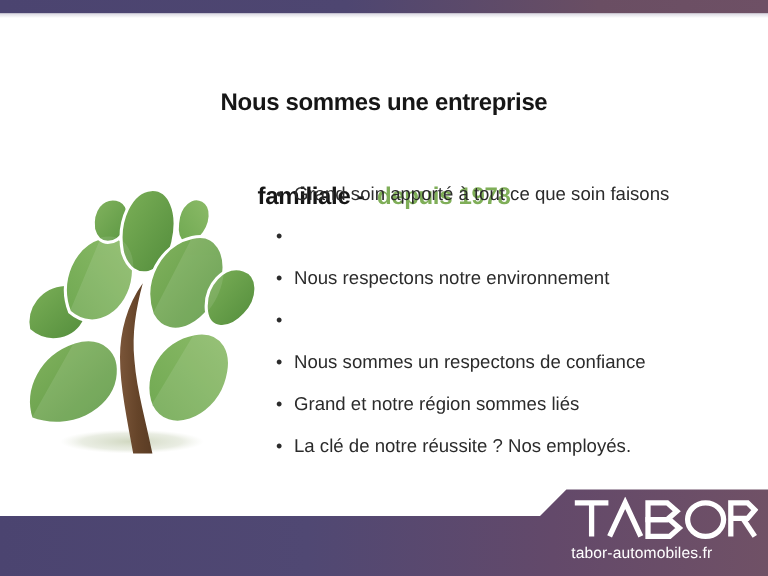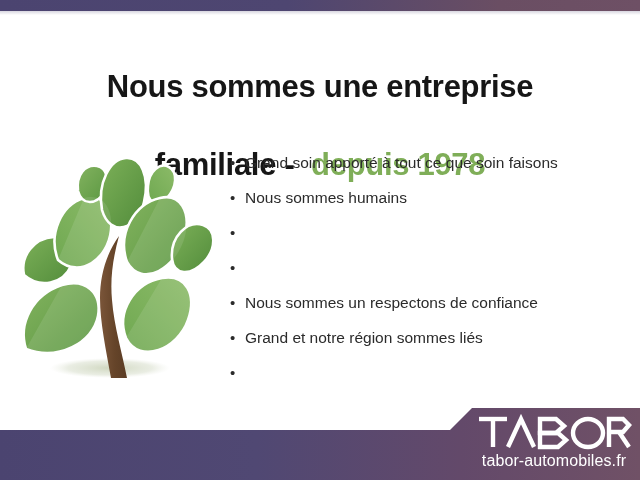--- a/index.html
+++ b/index.html
@@ -40,21 +40,21 @@
     background: linear-gradient(180deg, rgba(75,68,112,0.22) 0%, rgba(75,68,112,0.0) 100%);
   }
 
   
   .headline {
     position: absolute;
     left: 28px;
     top: 28px;
     width: 584px;
     text-align: center;
-    font-size: 31px;
+    font-size: 20px;
     font-weight: bold;
     line-height: 39px;
     letter-spacing: -0.3px;
     color: #161616;
     white-space: pre-line;
   }
   .headline .line1 { display: block; }
   .headline .line2 { display: block; }
   .accent {
     color: #7fae58;
@@ -113,23 +113,22 @@
     top: 414px;
     width: 156px;
     height: 56px;
   }
   .logo-mark { display: block; }
   .logo-url {
     position: absolute;
     left: 0;
     top: 40px;
     width: 156px;
-    text-align: center;
     color: #ffffff;
-    font-size: 16px;
+    font-size: 13px;
     letter-spacing: 0.1px;
     line-height: 14px;
     white-space: nowrap;
   }
 </style>
 </head>
 <body>
 
 <div id="slide">
 
@@ -193,38 +192,39 @@
     </svg>
   </div>
 
   <div class="bullets">
     <div class="bullet-row">
       <span class="bullet-dot">•</span>
       <span class="bullet-text">Grand soin apporté à tout ce que soin faisons</span>
     </div>
     <div class="bullet-row">
       <span class="bullet-dot">•</span>
-      <span class="bullet-text">Nous sommes humains</span>
-    </div>
-    <div class="bullet-row">
-      <span class="bullet-dot">•</span>
+    </div>
+    <div class="bullet-row">
+      <span class="bullet-dot">•</span>
+      <span class="bullet-text">Nous respectons notre environnement</span>
     </div>
     <div class="bullet-row">
       <span class="bullet-dot">•</span>
     </div>
     <div class="bullet-row">
       <span class="bullet-dot">•</span>
       <span class="bullet-text">Nous sommes un respectons de confiance</span>
     </div>
     <div class="bullet-row">
       <span class="bullet-dot">•</span>
       <span class="bullet-text">Grand et notre région sommes liés</span>
     </div>
     <div class="bullet-row">
       <span class="bullet-dot">•</span>
+      <span class="bullet-text">La clé de notre réussite ? Nos employés.</span>
     </div>
   </div>
 
   <div class="footer">
     <svg width="640" height="80" viewBox="0 0 640 80" xmlns="http://www.w3.org/2000/svg">
       <defs>
         <linearGradient id="ftg" x1="0" y1="0" x2="1" y2="0">
           <stop offset="0%" stop-color="#4b4470"></stop>
           <stop offset="40%" stop-color="#504873"></stop>
           <stop offset="72%" stop-color="#63496a"></stop>

